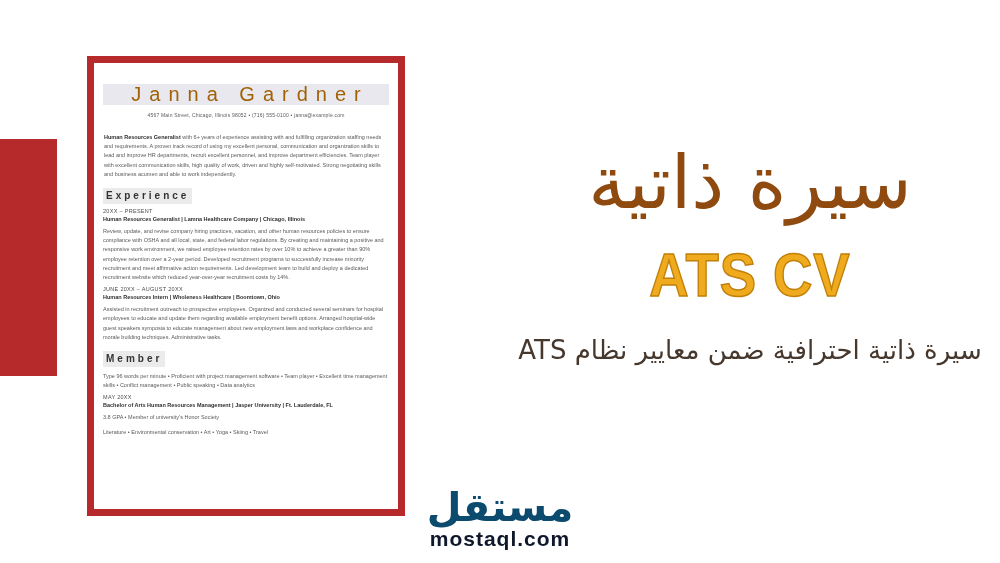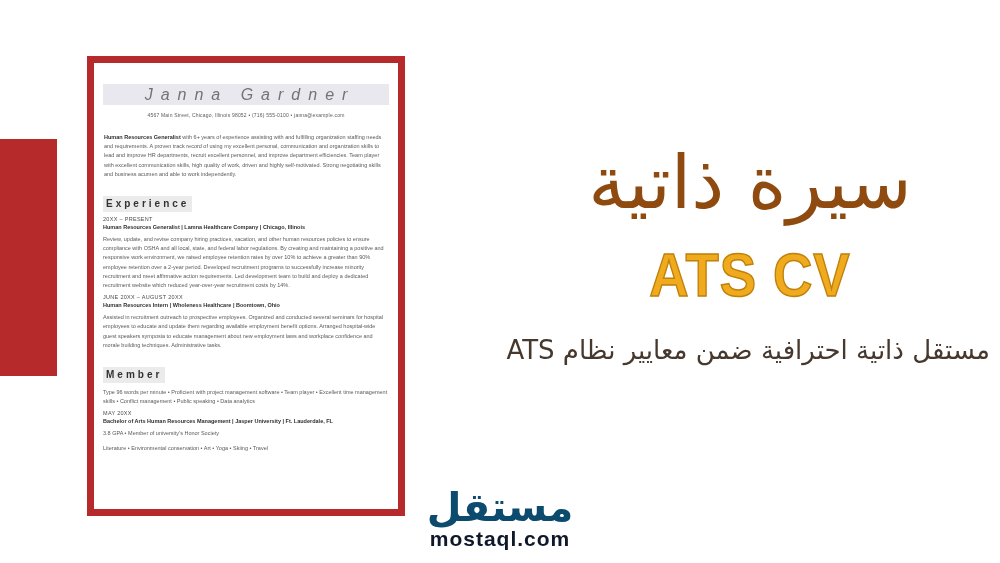--- a/index.html
+++ b/index.html
@@ -9,29 +9,29 @@
 
   
   .accent-bar { position:absolute; left:0; top:139px; width:57px; height:237px; background:#b62a2b; }
 
   
   .resume-card { position:absolute; left:87px; top:56px; width:318px; height:460px;
                  border:7px solid #b62a2b; background:#ffffff; }
   .resume-page { width:100%; height:100%; padding:21px 9px 0 9px; overflow:hidden; }
 
   .name-banner { background:#e8e8ee; height:21px; display:flex; align-items:center; justify-content:center; }
-  .name-banner span { font-size:16px; letter-spacing:8px; color:#737373; white-space:nowrap; padding-left:8px;font-style:italic; }
+  .name-banner span { font-size:20px; letter-spacing:8px; color:#a16207; white-space:nowrap; padding-left:8px; }
 
   .contact { margin-top:7px; text-align:center; font-size:5px; color:#5a5a5a; letter-spacing:.2px; }
 
   .small-text { font-size:5.5px; line-height:9.2px; color:#5a5a5a; }
   .summary { margin:15px 1px 0; }
   .b { font-weight:bold; color:#2e2e2e; }
 
-  .sec-heading { margin-top:16px; line-height:14px; }
+  .sec-heading { margin-top:8px; line-height:14px; }
   .sec-heading span { display:inline-block; background:#ebebeb; color:#333333; font-size:10px;
                       font-weight:bold; letter-spacing:3px; padding:1px 3px; }
 
   .date { margin-top:4px; font-size:5.5px; color:#4c4c4c; letter-spacing:.3px; }
   .job-title { margin-top:2px; font-size:5.5px; font-weight:bold; color:#2e2e2e; }
   .para { margin-top:5px; }
 
   
   .hero { position:absolute; left:510px; top:130px; width:480px; text-align:center; }
   .hero-title { direction:rtl; font-family:"DejaVu Sans", sans-serif; font-weight:normal;
@@ -94,21 +94,21 @@
       </div>
 
       <p class="para small-text">Literature • Environmental conservation • Art • Yoga • Skiing • Travel</p>
 
     </div>
   </div>
 
   <div class="hero">
     <div class="hero-title">سيرة ذاتية</div>
     <div class="hero-ats">ATS CV</div>
-    <div class="hero-tagline">مستقل ذاتية احترافية ضمن معايير نظام ATS</div>
+    <div class="hero-tagline">سيرة ذاتية احترافية ضمن معايير نظام ATS</div>
   </div>
 
   <div class="watermark">
     <div class="wm-logo">مستقل</div>
     <div class="wm-domain">mostaql.com</div>
   </div>
 
 </div>
 
 </body></html>

